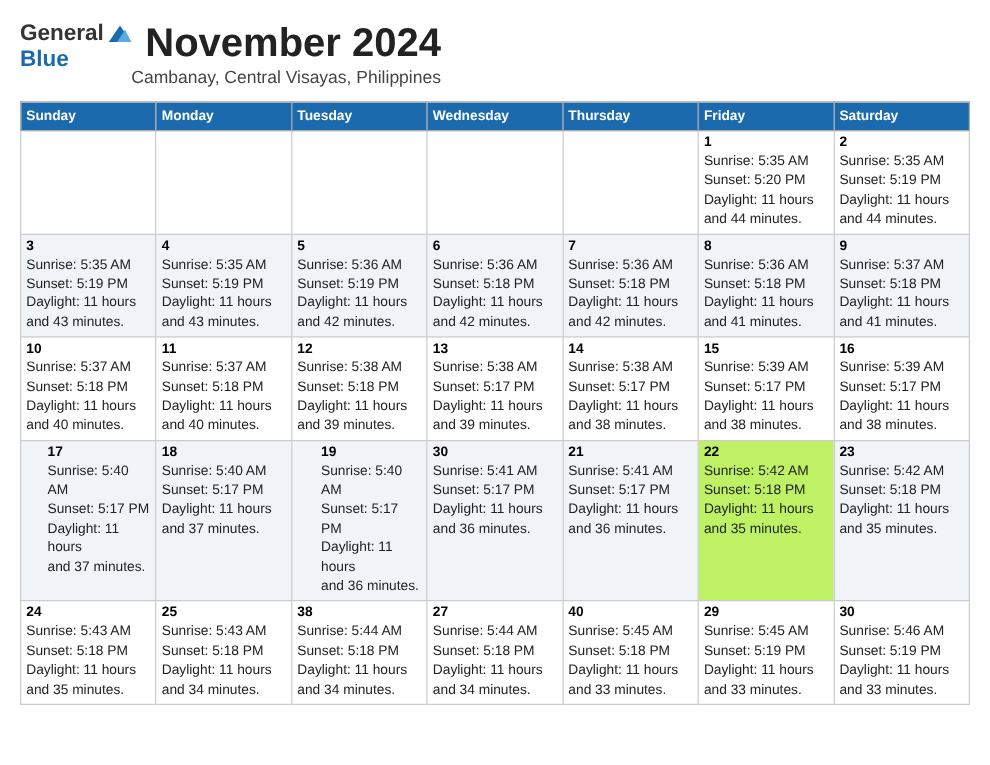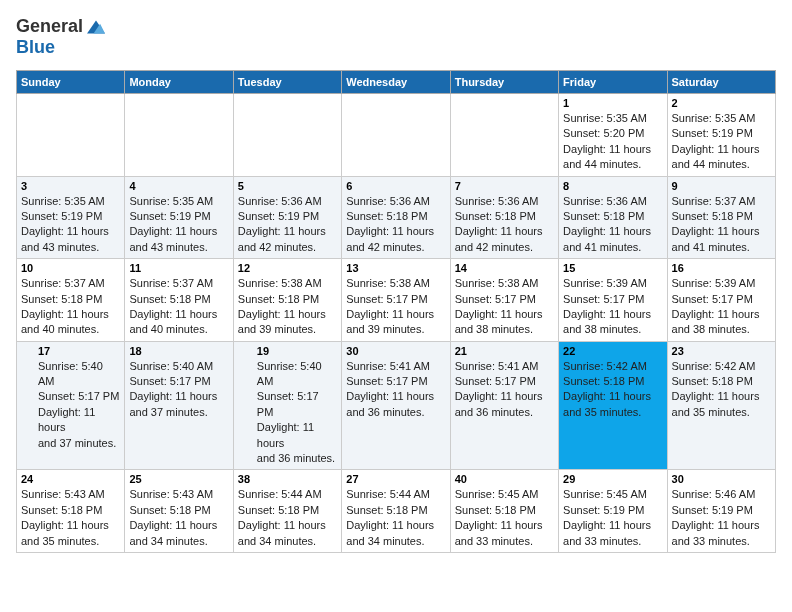--- a/index.html
+++ b/index.html
@@ -105,20 +105,24 @@
       <span class="logo-general">General</span>
       <svg class="logo-icon" viewBox="0 0 22 16" xmlns="http://www.w3.org/2000/svg">
         <polygon points="0,16 11,0 22,16" fill="#1a6aad"></polygon>
         <polygon points="8,16 16,4 22,16" fill="#5aabdf"></polygon>
       </svg>
     </div>
     <div>
       <span class="logo-blue">Blue</span>
     </div>
   </div>
+  <div class="title-area">
+    <div class="month-title">November 2024</div>
+    <div class="location-title">Cambanay, Central Visayas, Philippines</div>
+  </div>
 </div>
 
 <table class="calendar">
   <thead>
     <tr>
     <th>Sunday</th>
         <th>Monday</th>
         <th>Tuesday</th>
         <th>Wednesday</th>
         <th>Thursday</th>
@@ -279,21 +283,21 @@
 Daylight: 11 hours
 and 36 minutes.</div>
         </td>
         <td style="background: rgb(240, 244, 248);">
           <span class="day-number">21</span>
           <div class="day-info" style="white-space: pre-line;">Sunrise: 5:41 AM
 Sunset: 5:17 PM
 Daylight: 11 hours
 and 36 minutes.</div>
         </td>
-        <td style="background: #0ea5e9;">
+        <td style="background: #bef264;">
           <span class="day-number">22</span>
           <div class="day-info" style="white-space: pre-line;">Sunrise: 5:42 AM
 Sunset: 5:18 PM
 Daylight: 11 hours
 and 35 minutes.</div>
         </td>
         <td style="background: rgb(240, 244, 248);">
           <span class="day-number">23</span>
           <div class="day-info" style="white-space: pre-line;">Sunrise: 5:42 AM
 Sunset: 5:18 PM

